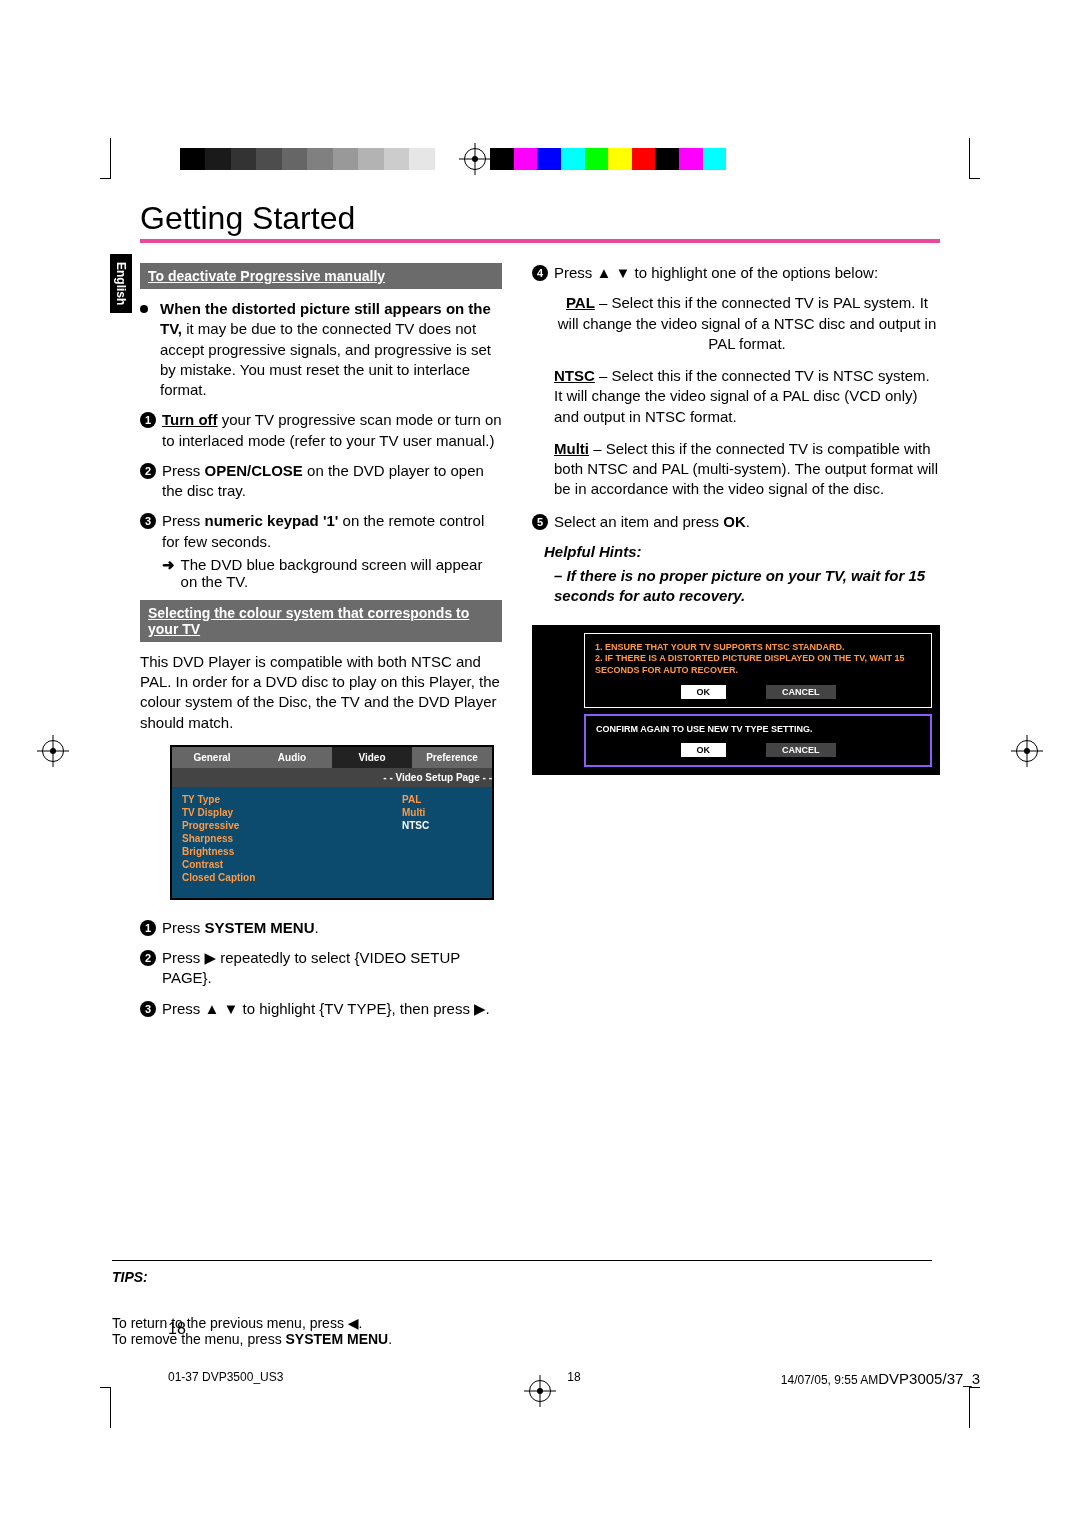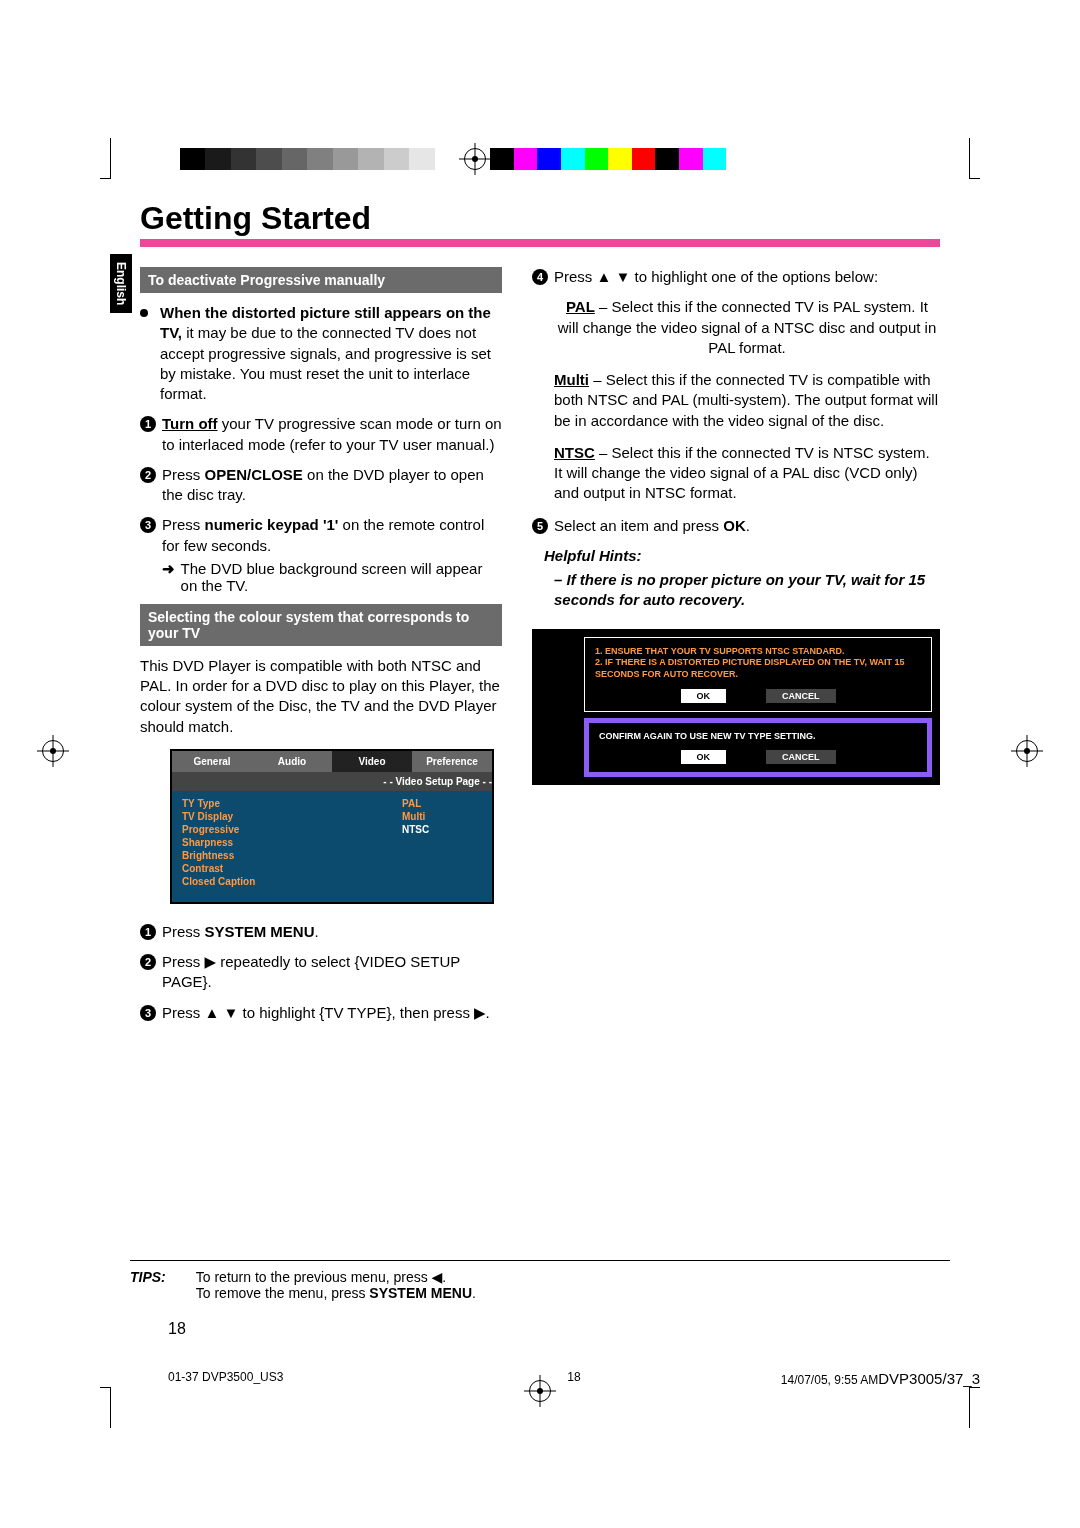--- a/index.html
+++ b/index.html
@@ -21,23 +21,23 @@
   .gray-bars span { flex:1; height:22px; }
 
   .page {
     position: absolute;
     top: 200px;
     left: 140px;
     width: 800px;
   }
   h1.title {
     font-size: 32px;
-    font-weight: bold;
+    font-weight: normal;
     margin: 0 0 4px 0;
-    border-bottom: 8px solid #ec4899;
+    border-bottom: 4px solid #ec4899;
     padding-bottom: 2px;
   }
   .side-tab {
     position: absolute;
     left: -30px;
     top: 54px;
     background: #000;
     color: #fff;
     writing-mode: vertical-rl;
     font-size: 12px;
@@ -53,20 +53,21 @@
     flex: 1.1;
   }
   .col-right{ flex:1; }
   .section-bar {
     background: #6b6b6b;
     color: #fff;
     font-weight: bold;
     padding: 5px 8px;
     font-size: 14px;
     margin-bottom: 10px;
+    text-decoration: underline;
   }
   p { margin: 0 0 12px 0; line-height: 1.35; font-size:15px;}
   .step {
     display: flex;
     gap: 6px;
     margin-bottom: 10px;
     line-height: 1.35;
     font-size:15px;
   }
   .step-num {
@@ -120,42 +121,43 @@
     width: 360px;
     border: 2px solid #000;
     background:#000;
     margin-top:18px;
     padding-left:44px;
   }
   .dialog-inner {
     border:1px solid #fff; margin:6px; padding:8px 10px;
   }
   .dialog-inner2 {
-    border:5px solid #8b5cf6; margin:0 6px 6px 6px; padding:8px 10px;
+    border:2px solid #8b5cf6; margin:0 6px 6px 6px; padding:8px 10px;
   }
   .dialog-text {
     color:#f94; font-size:9px; font-weight:bold; line-height:1.3;
     margin-bottom:8px;
   }
   .dialog-btns {
     display:flex; gap:40px; justify-content:center;
   }
   .dialog-btn {
     background:#fff; color:#000; font-size:9px; font-weight:bold;
     padding:2px 16px;
   }
   .dialog-btn.dark { background:#444; color:#fff; }
 
   .tips-bar {
     position:absolute;
-    left:130px; top:1260px; width:820px;
+    left:112px; top:1260px; width:820px;
     border-top:1px solid #000;
     padding-top:8px;
     display:flex; gap:30px;
     font-size:14px;
+    flex-direction:column;
   }
   .tips-bar .lbl { font-style:italic; font-weight:bold; }
 
   .page-num {
     position:absolute; left:168px; top:1320px; font-size:16px;
   }
   .footer-line {
     position:absolute; left:168px; right:100px; top:1370px;
     display:flex; justify-content:space-between;
     font-size:12px; border-top: none;
@@ -338,24 +340,24 @@
     <div class="col col-right">
       <div class="step">
         <span class="step-num">4</span>
         <span>Press ▲ ▼ to highlight one of the options below:</span>
       </div>
 
       <p style="margin-left:22px;text-align:center;">
         <span class="bold underline">PAL</span><span> – Select this if the connected TV is PAL system. It will change the video signal of a NTSC disc and output in PAL format.</span>
       </p>
       <p style="margin-left:22px;">
-        <span class="bold underline">Multi</span><span> – Select this if the connected TV is compatible with both NTSC and PAL (multi-system).  The output format will be in accordance with the video signal of the disc.</span>
+        <span class="bold underline">NTSC</span><span> – Select this if the connected TV is NTSC system. It will change the video signal of a PAL disc (VCD only) and output in NTSC format.</span>
       </p>
       <p style="margin-left:22px;">
-        <span class="bold underline">NTSC</span><span> – Select this if the connected TV is NTSC system. It will change the video signal of a PAL disc (VCD only) and output in NTSC format.</span>
+        <span class="bold underline">Multi</span><span> – Select this if the connected TV is compatible with both NTSC and PAL (multi-system).  The output format will be in accordance with the video signal of the disc.</span>
       </p>
 
       <div class="step">
         <span class="step-num">5</span>
         <span>
           <span>Select an item and press </span><span class="bold">OK</span><span>.</span>
         </span>
       </div>
 
       <p class="hints" style="margin-left:12px; margin-top:6px;">Helpful Hints:</p>

